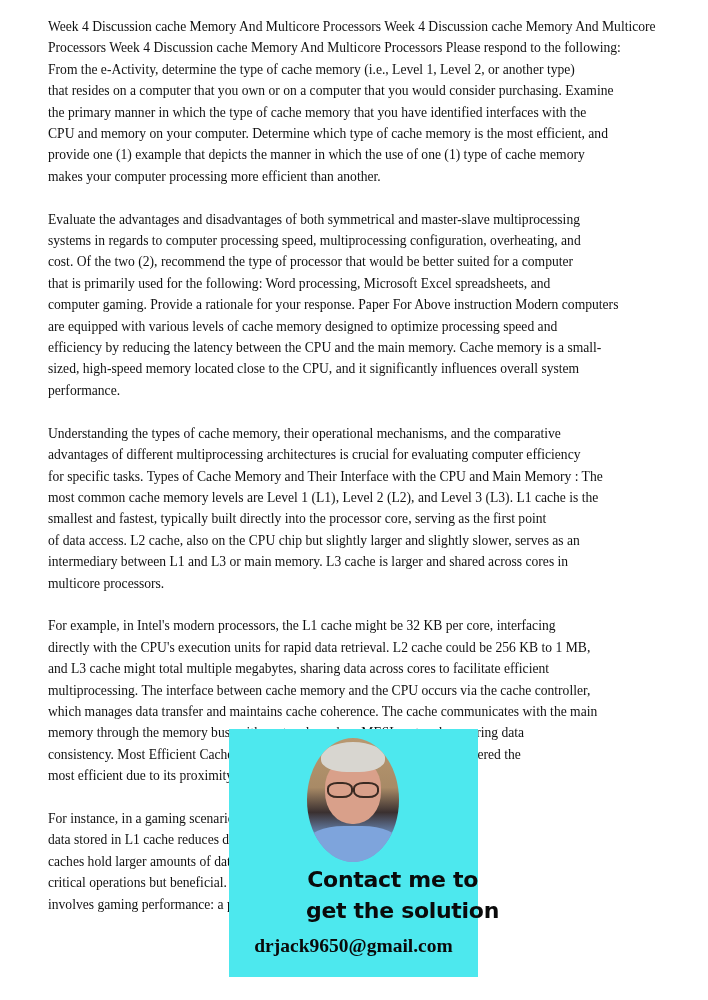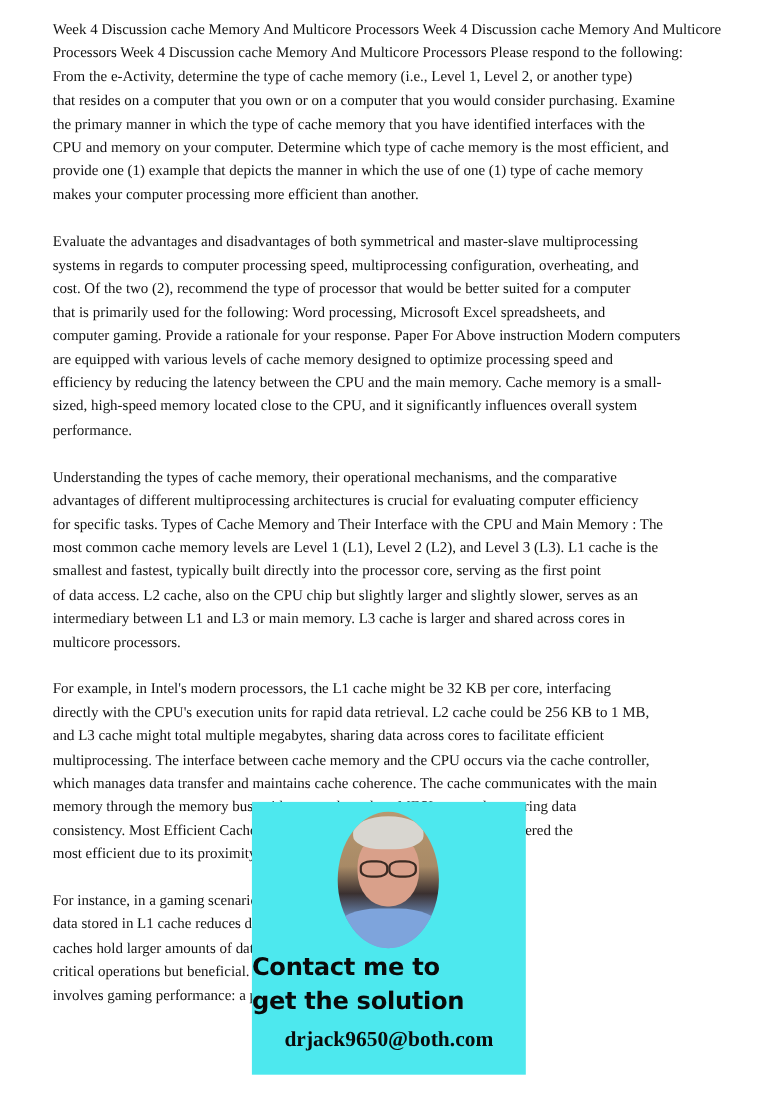--- a/index.html
+++ b/index.html
@@ -20,26 +20,26 @@
     background: linear-gradient(180deg, #b89870 0%, #a88a66 40%, #3a3030 60%, #6f94c8 80%, #7aa0d8 100%);
   }
   .portrait .hair { position:absolute; left:14px; top:4px; width:64px; height:30px; border-radius:50% 50% 40% 40%; background:#d8d6d0; }
   .portrait .face { position:absolute; left:18px; top:20px; width:56px; height:66px; border-radius:45% 45% 48% 48%; background:#d9a08a; }
   .portrait .glasses { position:absolute; left:18px; top:44px; width:56px; height:14px; }
   .portrait .glasses span { position:absolute; top:0; width:22px; height:12px; border:2px solid #3a2a22; border-radius:40%; }
   .portrait .glasses span:first-child { left:2px; }
   .portrait .glasses span:last-child { right:2px; }
   .portrait .shirt { position:absolute; left:0; top:88px; width:92px; height:40px; background:#7ea4dc; border-radius:40% 40% 0 0; }
   .cta {
-    position: absolute; left: 0; width: 249px; text-align: left;
+    position: absolute; left: 0; width: 249px; text-align: right;
     font-family: "DejaVu Sans", "Liberation Sans", sans-serif; font-weight: bold;
     font-size: 22px; line-height: 30px; color: #0a0a0a; letter-spacing: -0.3px;
   }
   .cta.l1 { top: 136px; }
-  .cta.l2 { top: 167px; }
+  .cta.l2 { top: 167px; padding-left: 21px; }
   .email {
     position: absolute; left: 0; top: 205px; width: 249px; text-align: center;
     font-family: "Liberation Serif", "DejaVu Serif", serif; font-weight: bold;
     font-size: 19.5px; line-height: 24px; color: #0a0a0a;
   }
 </style>
 </head>
 <body>
 
 <div class="page">
@@ -88,14 +88,14 @@
     <div class="shirt"></div>
     <div class="face"></div>
     <div class="hair"></div>
     <div class="glasses">
         <span></span>
         <span></span>
       </div>
   </div>
   <div class="cta l1">Contact me to</div>
   <div class="cta l2">get the solution</div>
-  <div class="email">drjack9650@both.com</div>
+  <div class="email">drjack9650@gmail.com</div>
 </div>
 
 </body></html>

